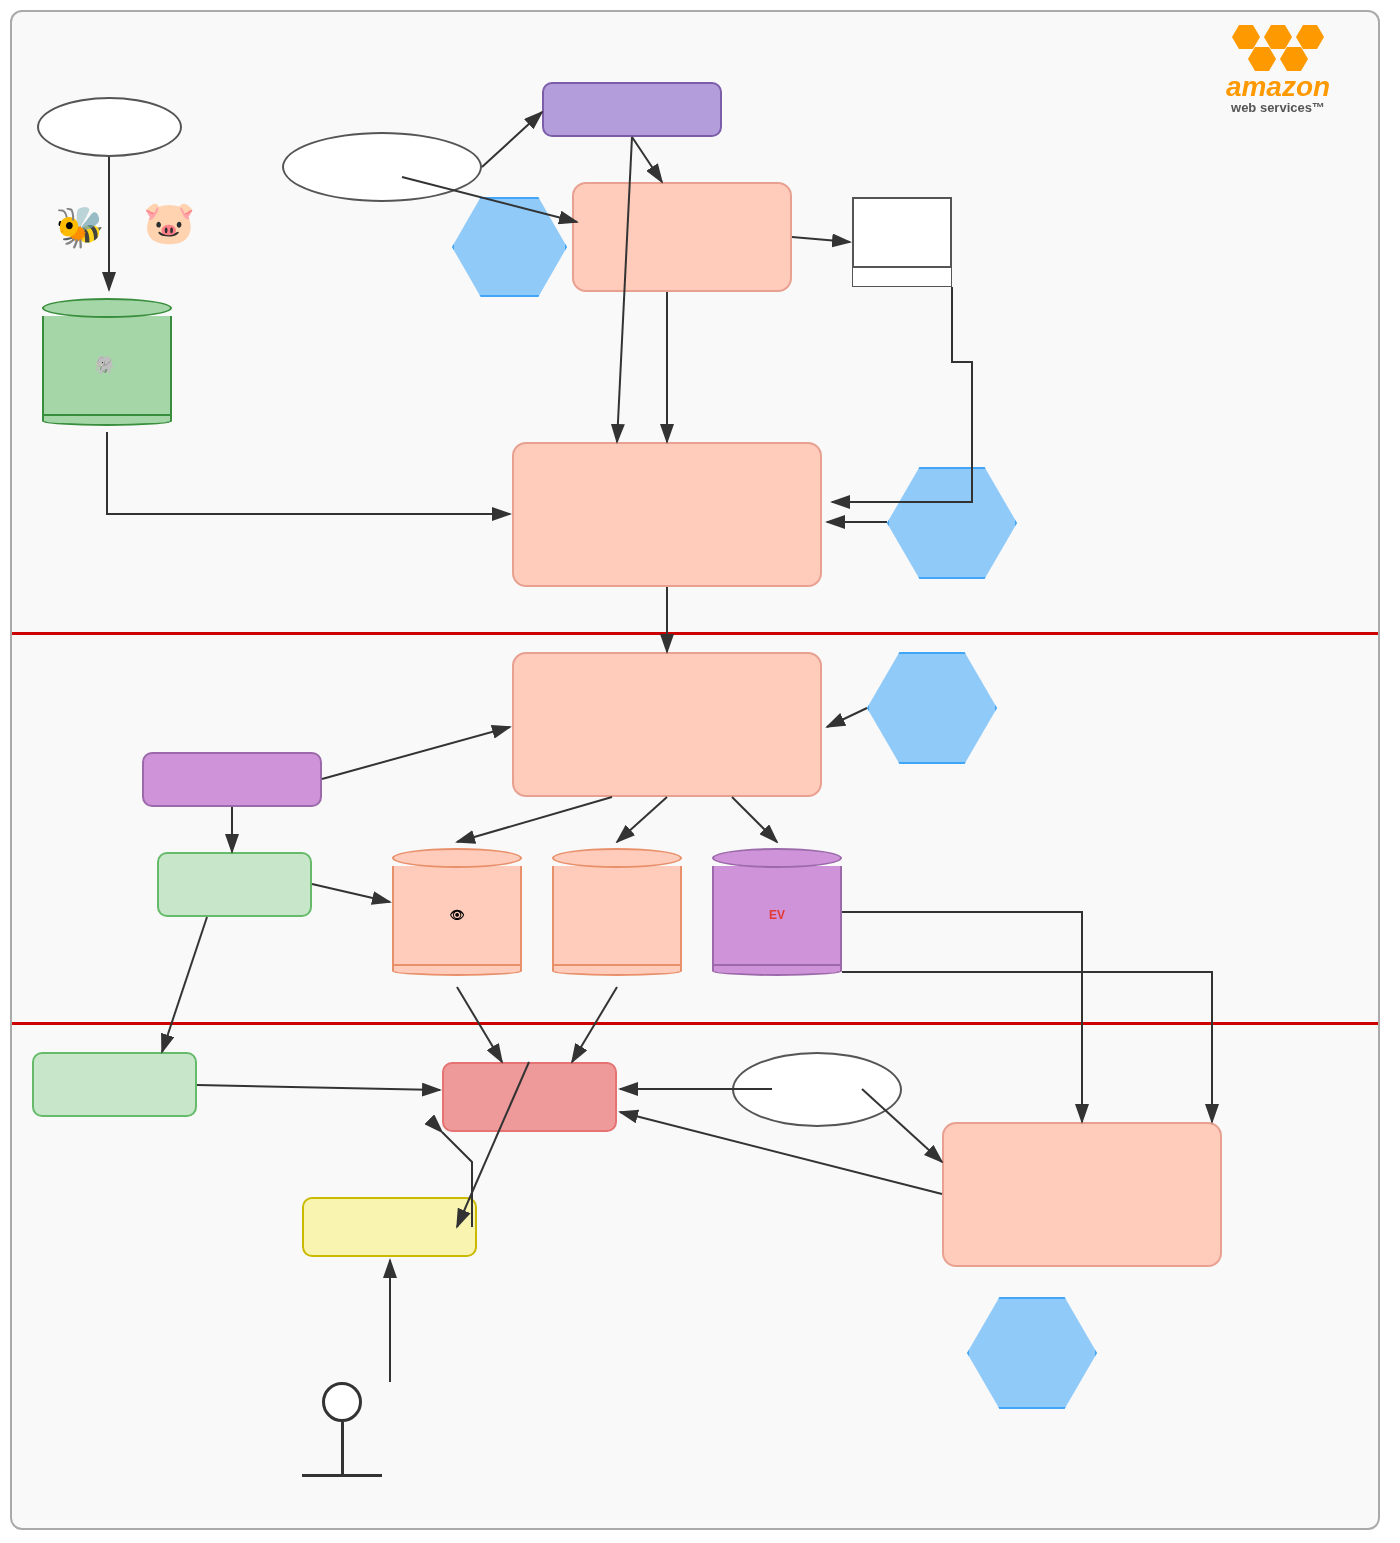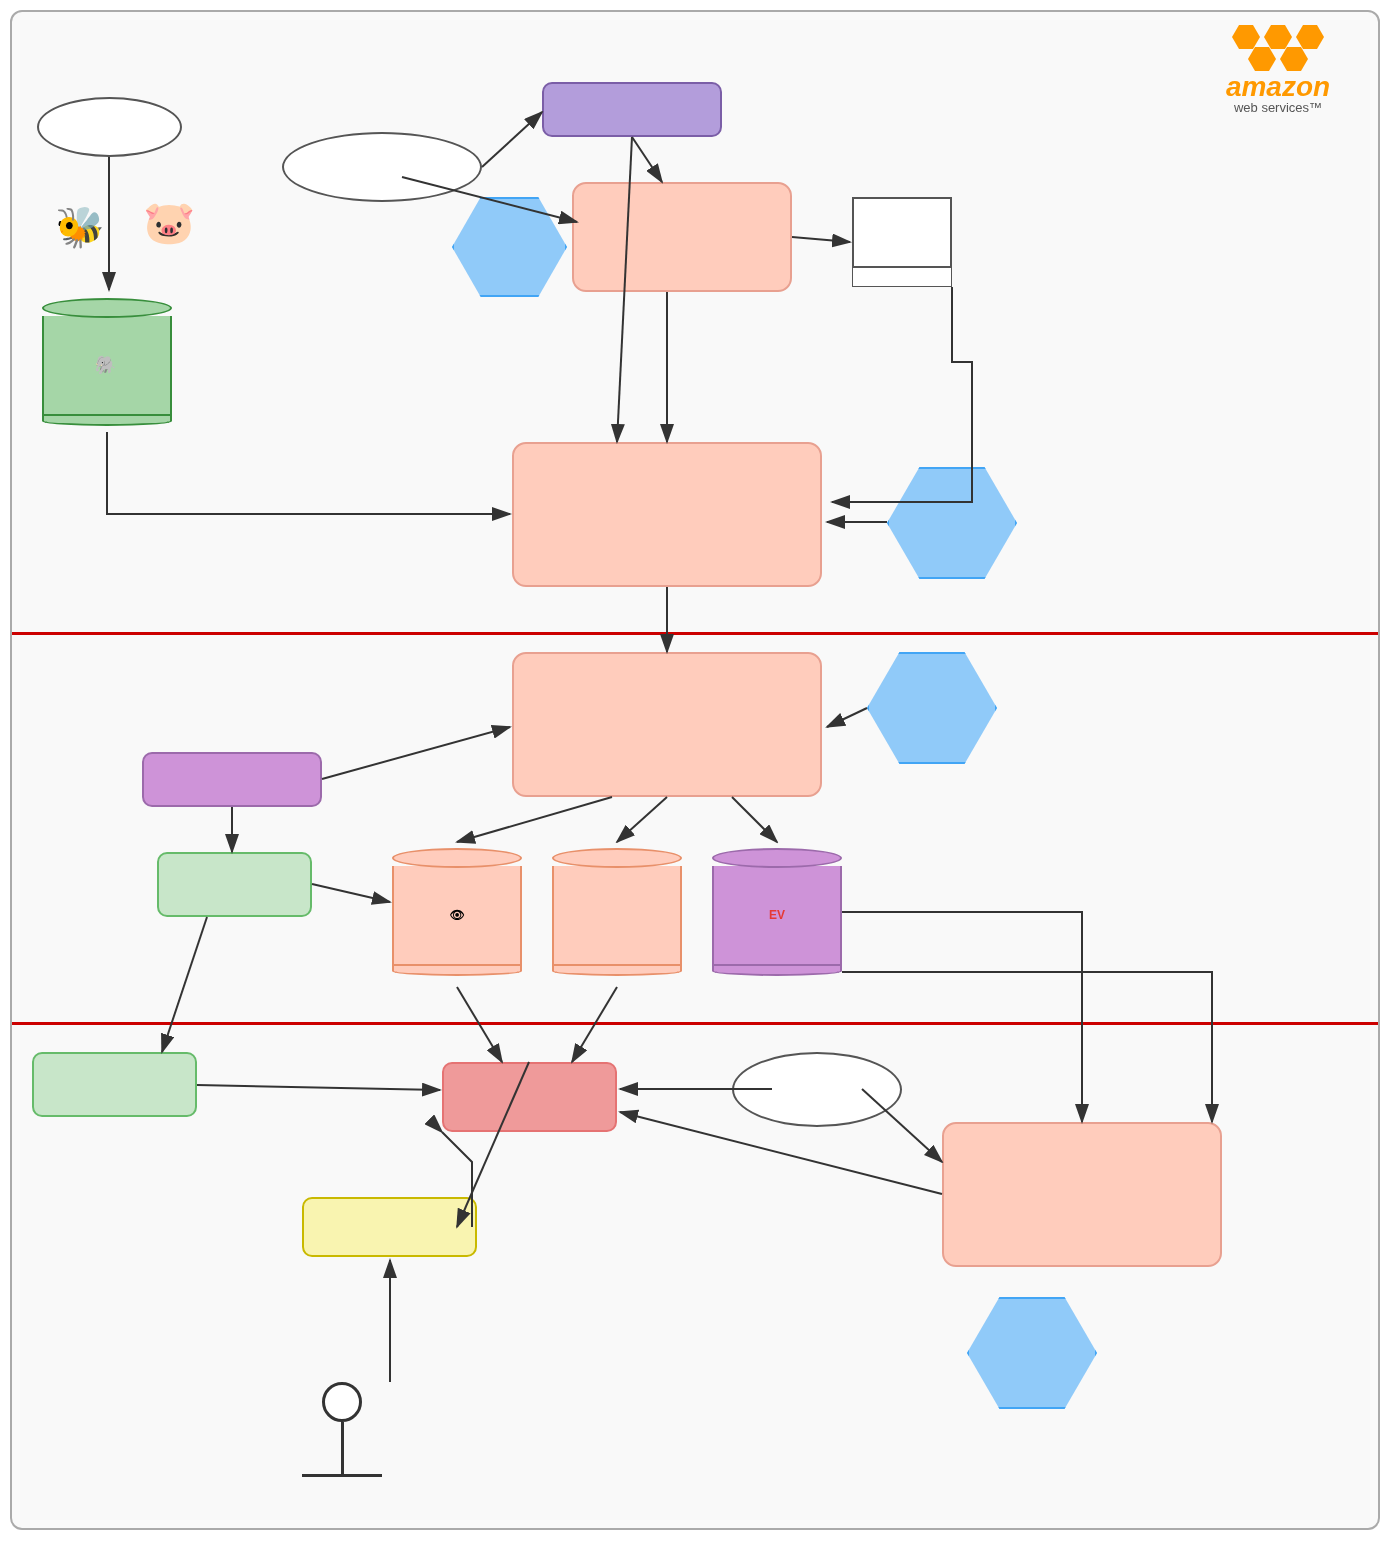--- a/index.html
+++ b/index.html
@@ -441,21 +441,21 @@
     .aws-text-amazon {
       font-size: 28px;
       font-weight: bold;
       font-style: italic;
       color: #f90;
       line-height: 1;
     }
 
     .aws-text-web {
       font-size: 13px;
-      font-weight: normal;
+      font-weight: bold;
       color: #555;
       line-height: 1;
     }
 
     .play-rate-browse {
       position: absolute;
       top: 1265px;
       left: 165px;
       font-size: 16px;
       font-weight: bold;

